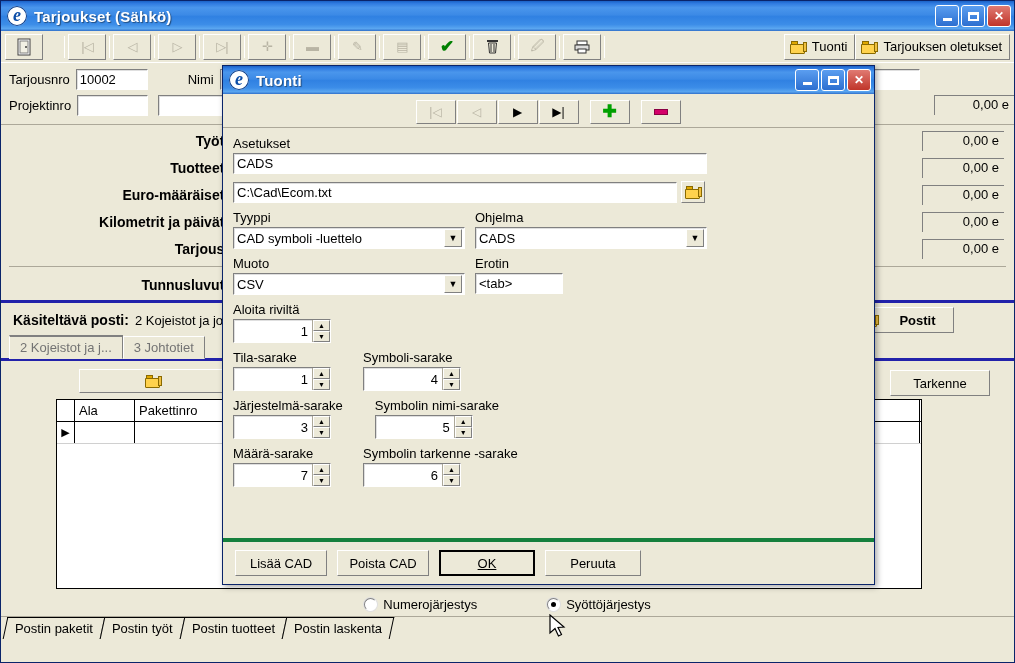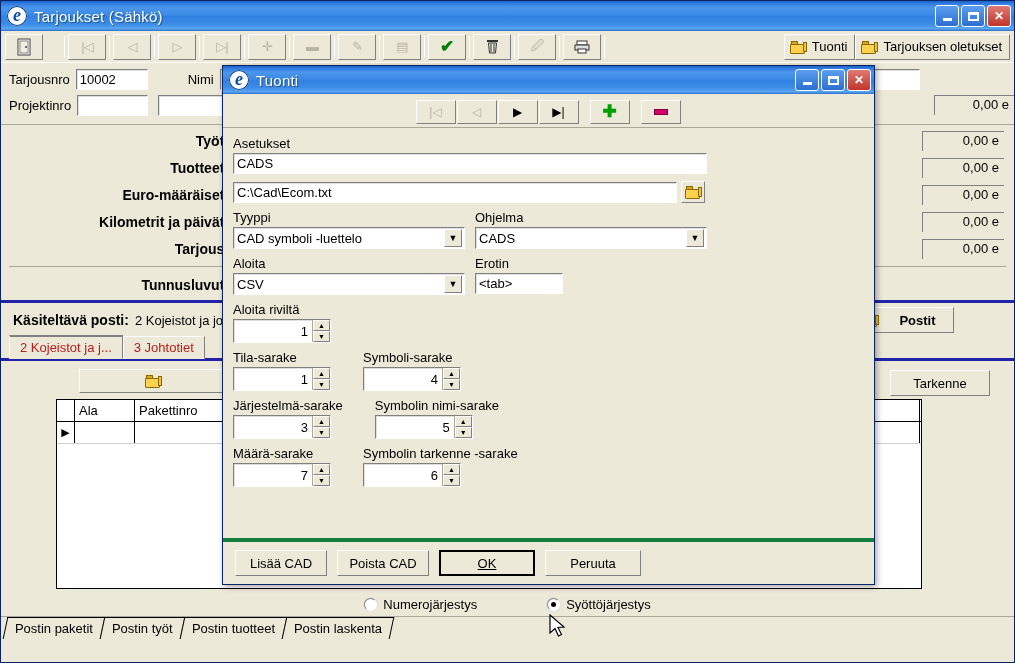--- a/index.html
+++ b/index.html
@@ -41,21 +41,21 @@
     font-family: "Liberation Serif", serif;
     font-size: 18px; line-height: 19px;
     text-align: center;
     margin-right: 7px;
     flex: 0 0 auto;
     box-shadow: 0 0 0 1px #0a3f8f inset;
   }
   .tb-title {
     color: #ffffff;
     font-size: 15px;
-    font-weight: normal;
+    font-weight: bold;
     text-shadow: 1px 1px 1px rgba(0,0,0,.45);
     letter-spacing: .2px;
     white-space: nowrap;
   }
   .tb-spacer { flex: 1 1 auto; }
   .tb-buttons { display: flex; gap: 2px; align-items: center; }
   .tb-btn {
     width: 24px; height: 22px;
     border: 1px solid #ffffff;
     border-radius: 3px;
@@ -173,21 +173,21 @@
   .tabstrip {
     display: flex; align-items: flex-end;
     padding-left: 8px; height: 24px;
     border-bottom: 3px solid #2222aa;
   }
   .tab {
     border: 1px solid;
     border-color: #ffffff #808080 #ece9d8 #ffffff;
     background: #ece9d8;
     font-size: 13px; padding: 3px 10px 3px 10px;
-    color: #b91c1c; white-space: nowrap;
+    color: #737373; white-space: nowrap;
     position: relative; top: 1px;
   }
   .tab.selected { font-weight: normal; border-top: 2px solid #808080; }
 
   
   .grid-panel { background: #ece9d8; padding: 6px 10px 0 10px; position: relative; }
   .folder-btn {
     width: 148px; height: 24px;
     border: 1px solid;
     border-color: #ffffff #808080 #808080 #ffffff;
@@ -681,21 +681,21 @@
           <div class="field-label">Ohjelma</div>
           <div class="combo w-half">
             <span>CADS</span>
             <span class="arrow">▼</span>
           </div>
         </div>
       </div>
 
       <div class="field-row">
         <div class="field-block">
-          <div class="field-label">Aloita</div>
+          <div class="field-label">Muoto</div>
           <div class="combo w-half">
             <span>CSV</span>
             <span class="arrow">▼</span>
           </div>
         </div>
         <div class="field-block">
           <div class="field-label">Erotin</div>
           <div class="xp-input" style="width:88px">&lt;tab&gt;</div>
         </div>
       </div>

